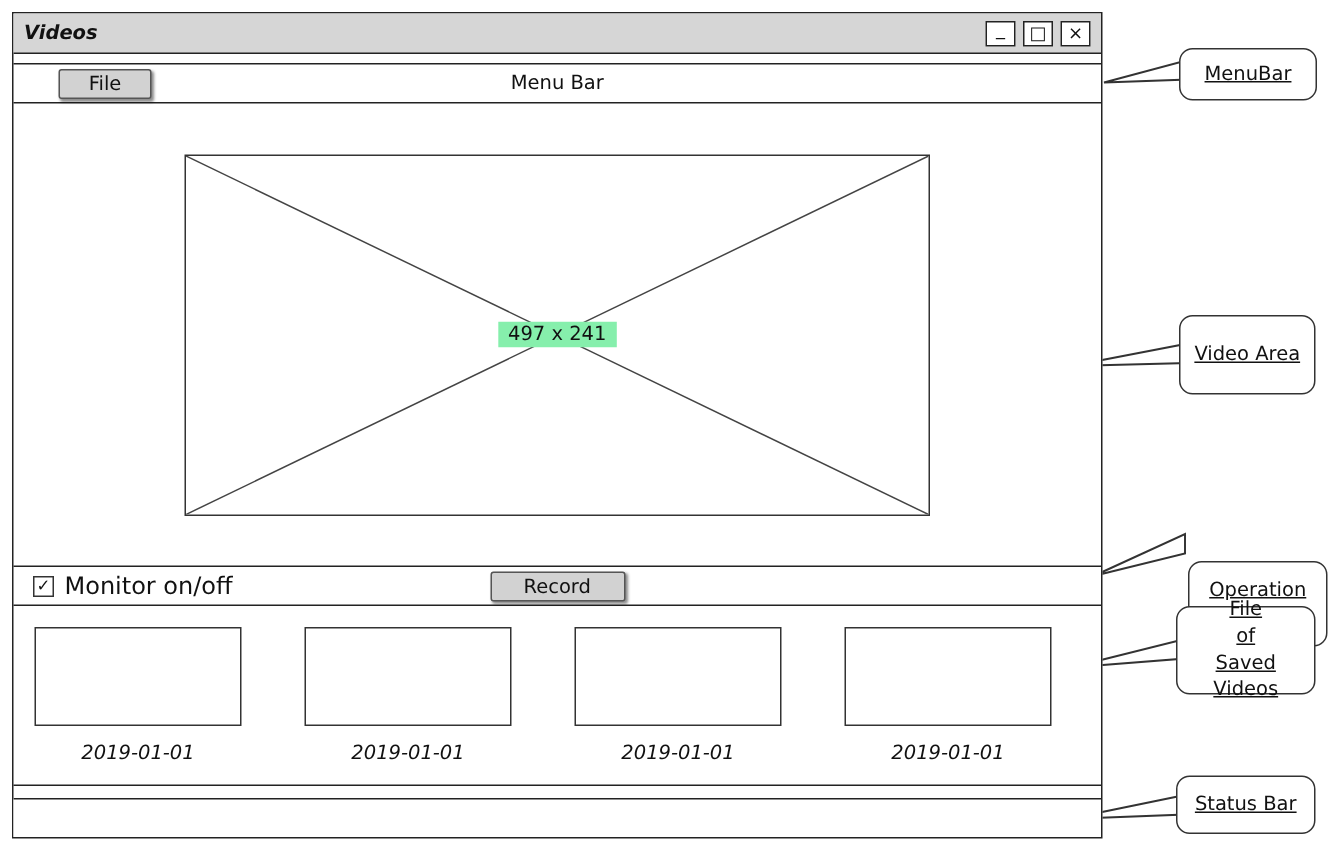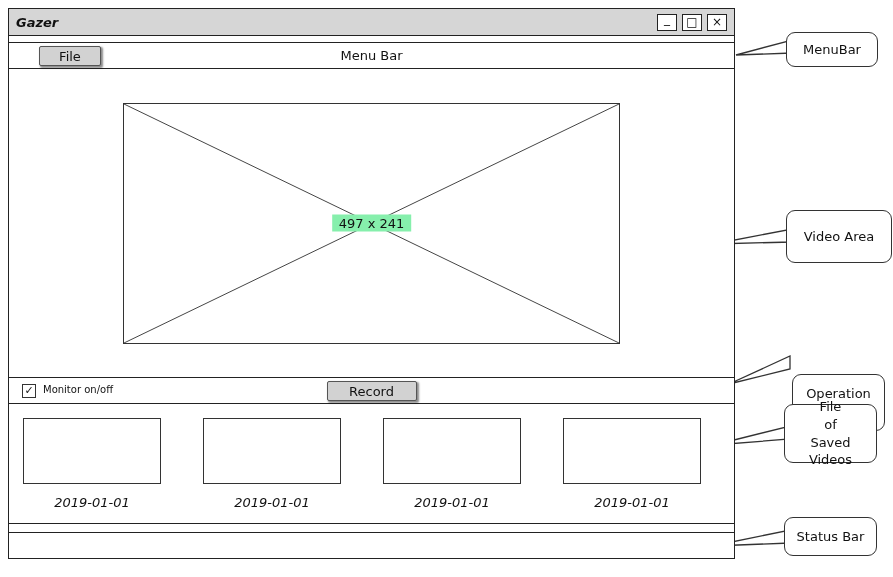--- a/index.html
+++ b/index.html
@@ -75,21 +75,21 @@
     background: #86efac; padding: 1px 7px;
     font-size: 13px; white-space: nowrap;
   }
 
   .toolbar {
     height: 27px; flex: 0 0 27px;
     border-top: 1.5px solid #222; border-bottom: 1.5px solid #222;
     display: flex; align-items: center;
     position: relative; padding: 0 13px;
   }
-  .checkbox-wrap { display: flex; align-items: flex-start; gap: 7px; font-size: 10px; cursor: default; }
+  .checkbox-wrap { display: flex; align-items: center; gap: 7px; font-size: 16px; cursor: default; }
   .checkbox {
     width: 14px; height: 14px;
     border: 1.3px solid #333; background: #fff;
     display: flex; align-items: center; justify-content: center;
     font-size: 11px; line-height: 1;
   }
   .checkbox::after { content: ""; }
   .checkbox.checked::after { content: "\2713"; }
   .record-btn {
     position: absolute; left: 50%; top: 3px;
@@ -124,42 +124,43 @@
   }
   .callout {
     position: absolute; z-index: 3;
     border: 1.4px solid #333; border-radius: 9px;
     background: #fff;
     display: flex; align-items: center; justify-content: center;
     text-align: center;
     font-size: 13px; line-height: 1.35;
     white-space: pre-line;
     padding: 4px 6px;
+    text-decoration: underline;
   }
   .callout-0 { left: 786px; top: 32px;  width: 92px; height: 35px; }
-  .callout-1 { left: 786px; top: 210px; width: 106px; height: 53px; }
+  .callout-1 { left: 786px; top: 210px; width: 91px; height: 53px; }
   .callout-2 { left: 792px; top: 340px; width: 93px; height: 57px; margin-top: 34px; }
   .callout-3 { left: 784px; top: 404px; width: 93px; height: 59px; }
   .callout-4 { left: 784px; top: 517px; width: 93px; height: 39px; }
 </style>
 </head>
 <body>
 
 <svg class="pointer-layer" width="893" height="577" viewBox="0 0 893 577" xmlns="http://www.w3.org/2000/svg">
   <polygon points="792,40 792,53 736,55" fill="#fff" stroke="#333" stroke-width="1.3"></polygon>
   <polygon points="792,229 792,242 714,244" fill="#fff" stroke="#333" stroke-width="1.3"></polygon>
   <polygon points="790,356 790,369 729,384" fill="#fff" stroke="#333" stroke-width="1.3"></polygon>
   <polygon points="790,426 790,439 714,445" fill="#fff" stroke="#333" stroke-width="1.3"></polygon>
   <polygon points="790,530 790,543 712,546" fill="#fff" stroke="#333" stroke-width="1.3"></polygon>
 </svg>
 
 <div class="window">
 
   <div class="titlebar">
-    <span class="title">Gazer</span>
+    <span class="title">Videos</span>
     <div class="win-buttons">
       <div class="win-btn">
         <span class="glyph-min">_</span>
       </div>
       <div class="win-btn">
         <span>□</span>
       </div>
       <div class="win-btn">
         <span>×</span>
       </div>

